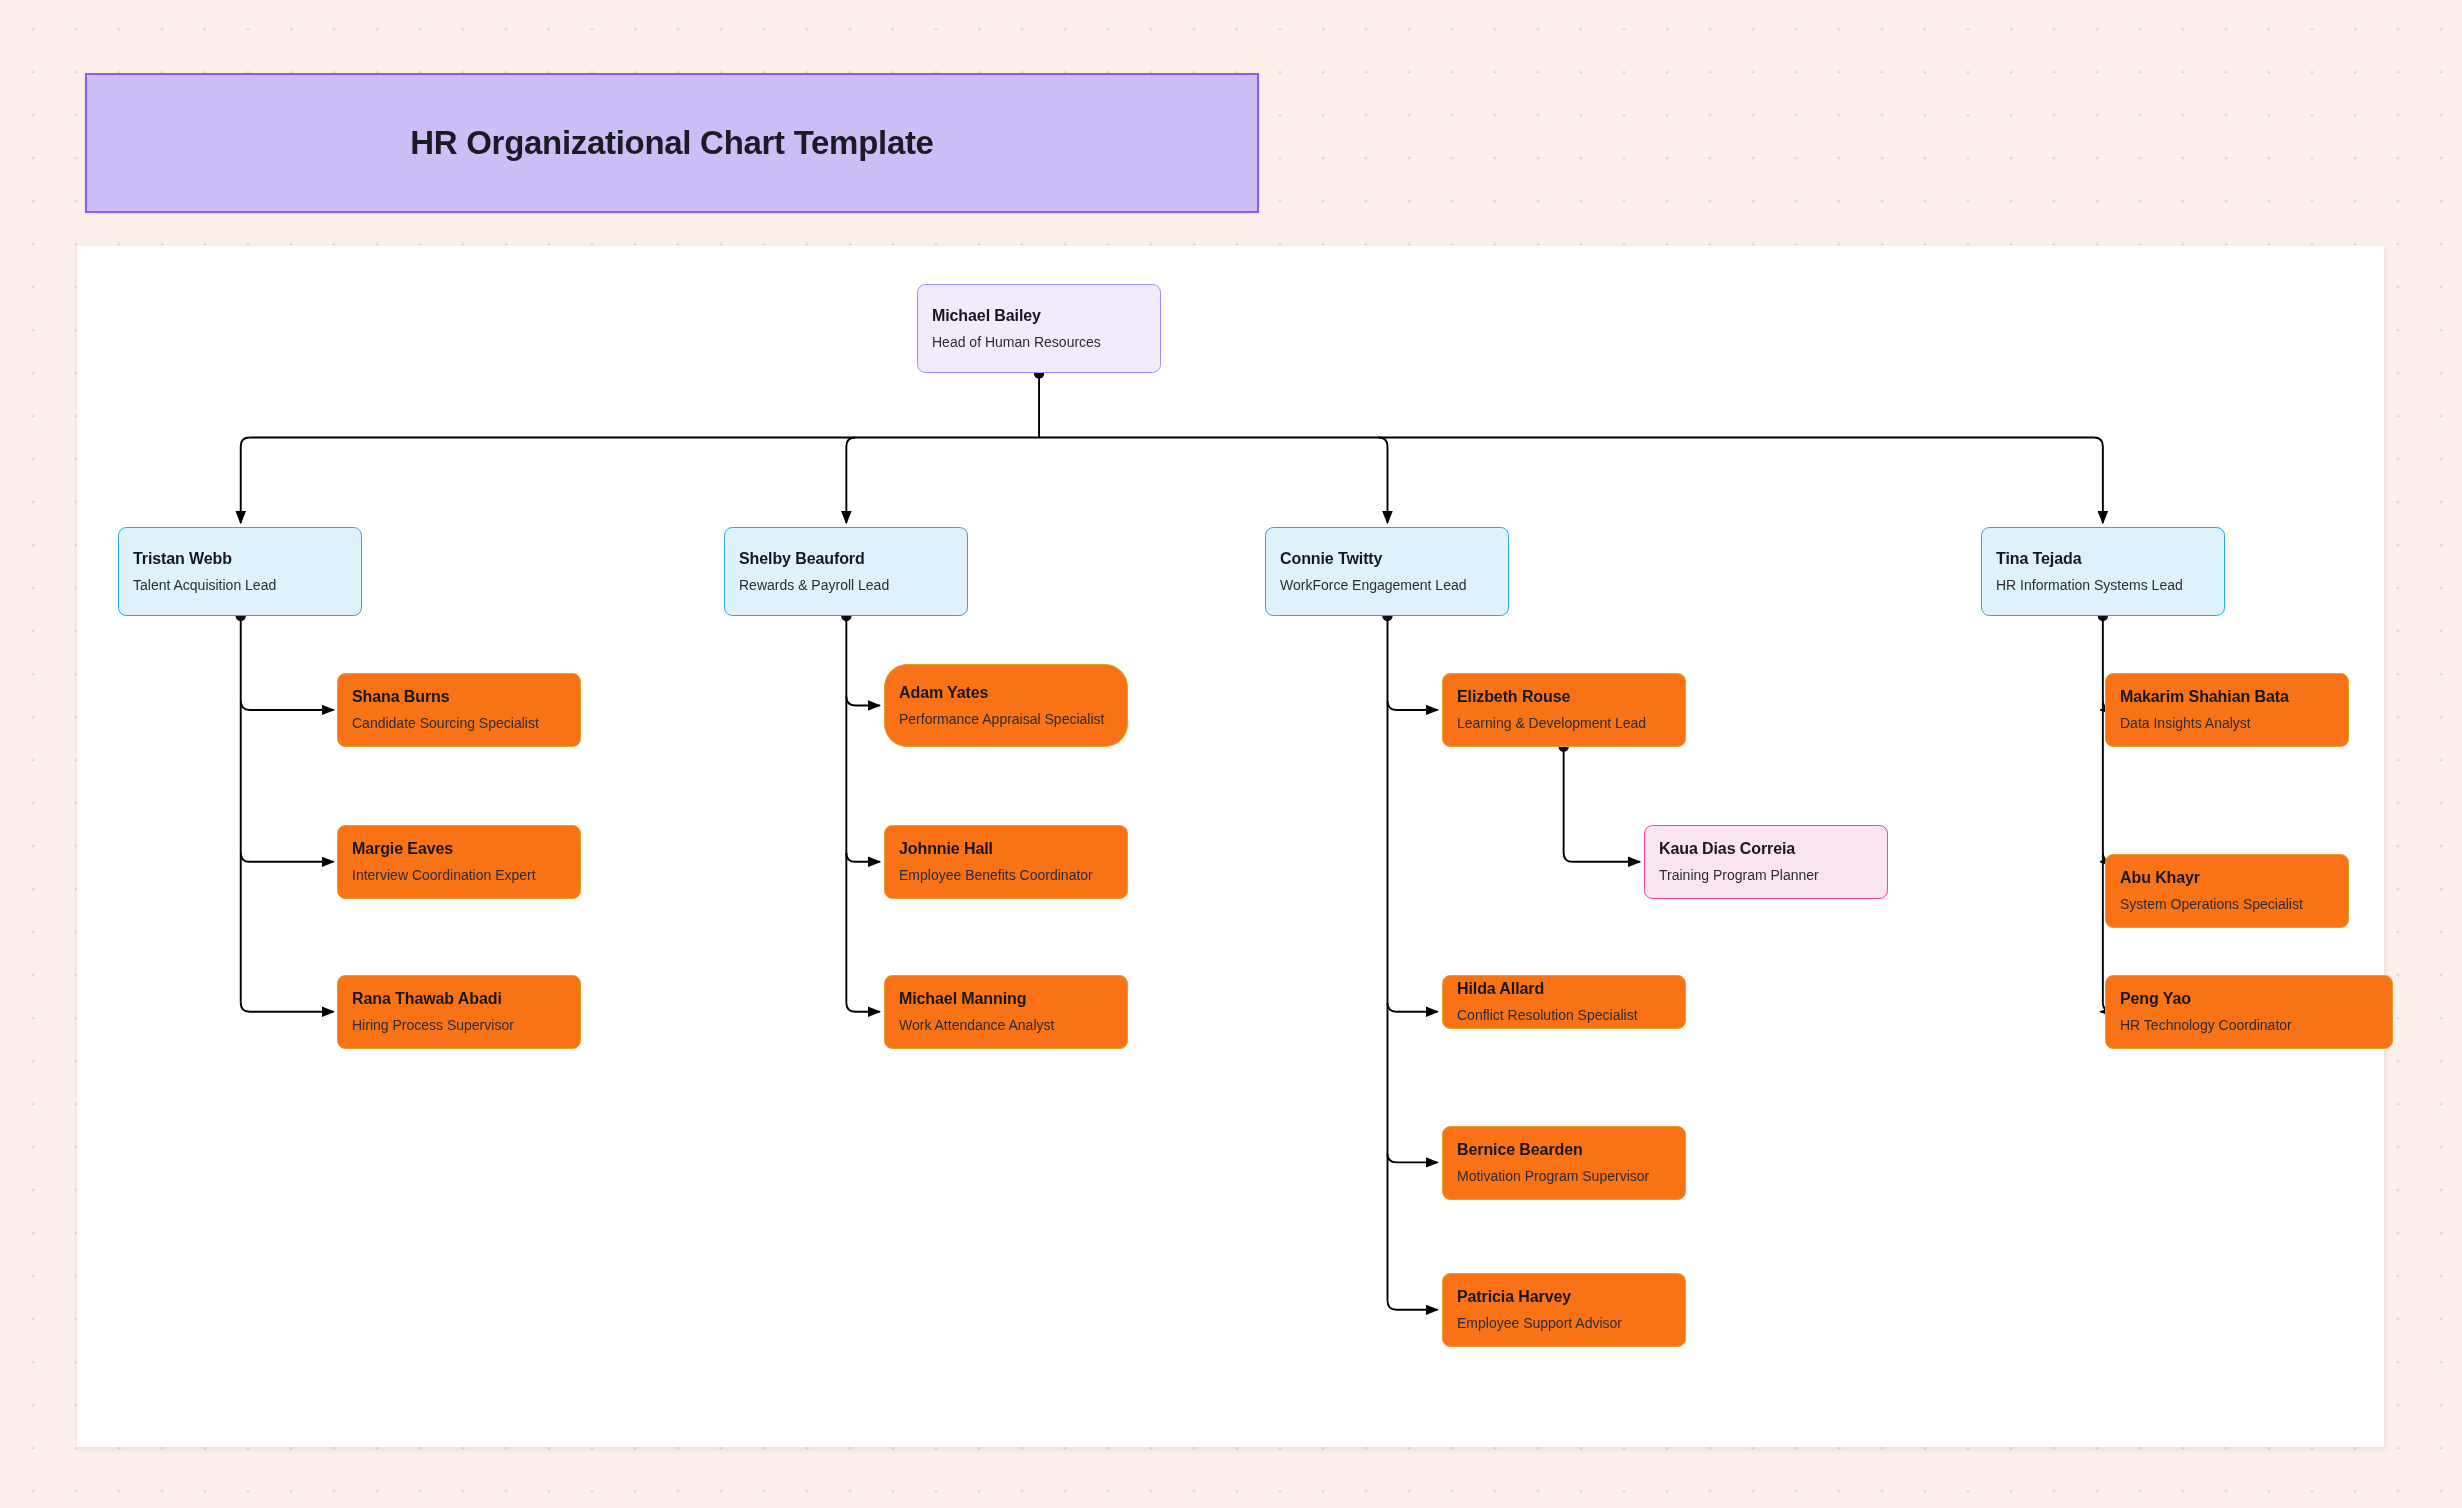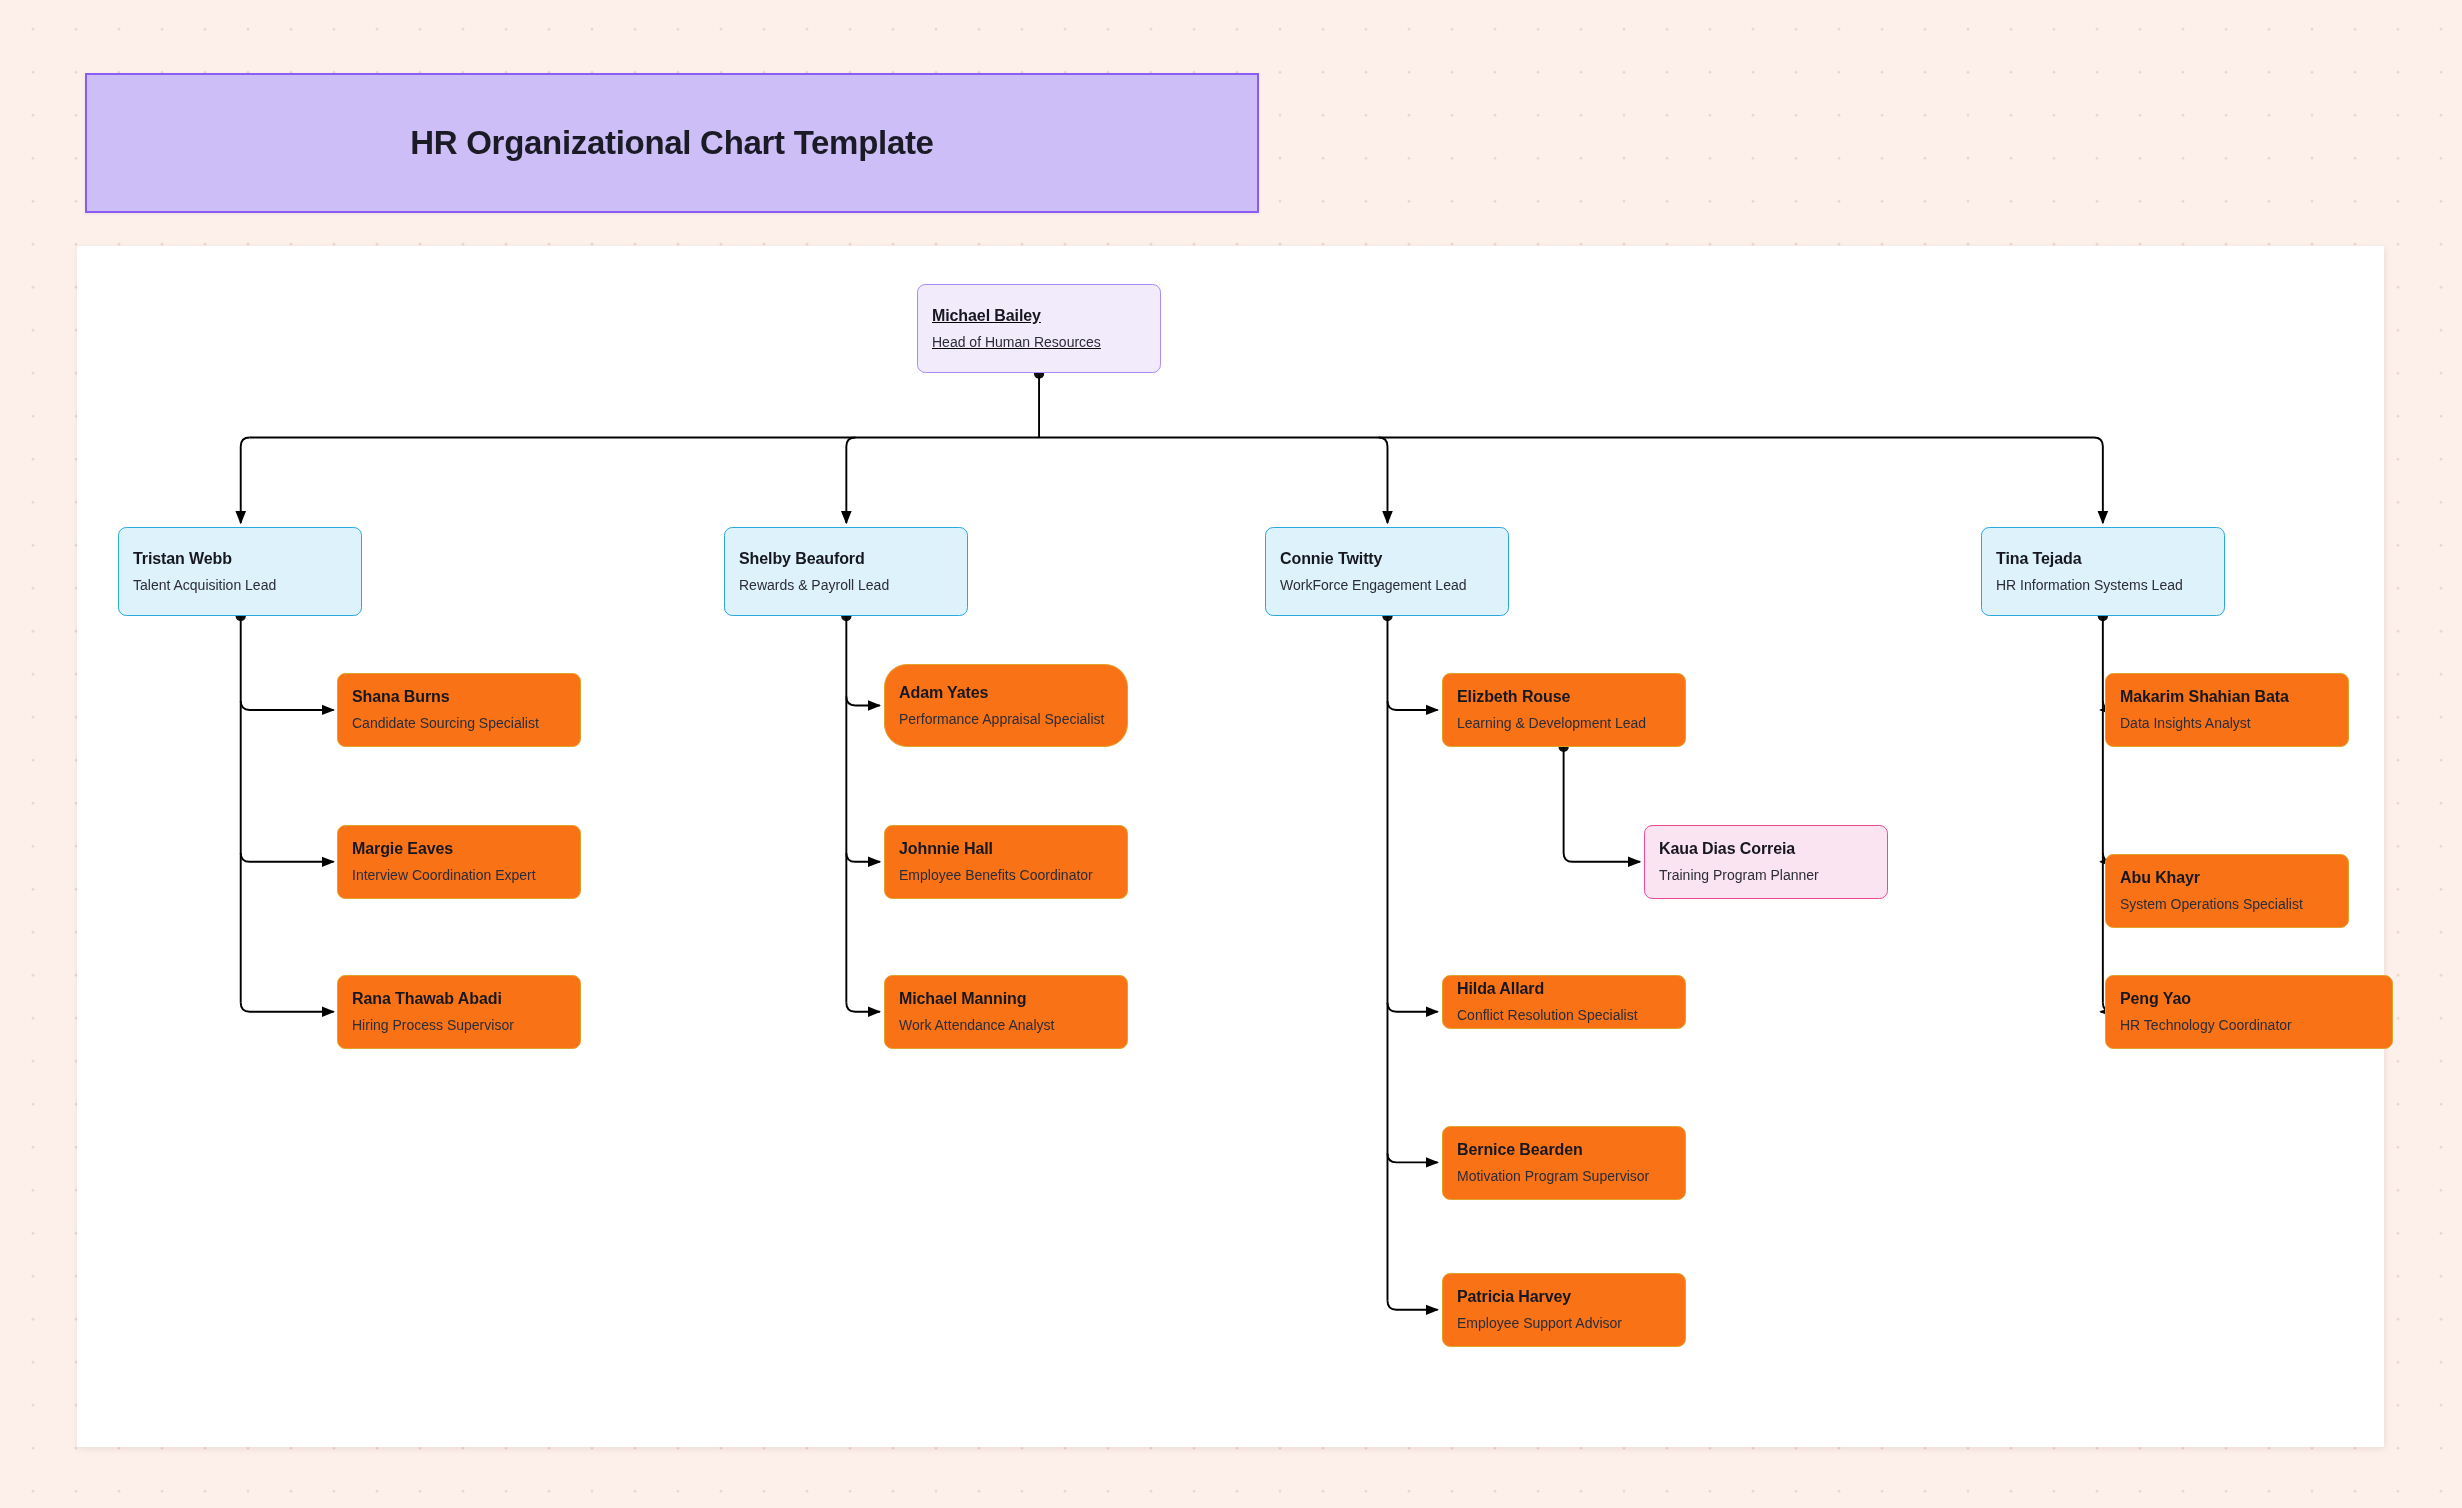--- a/index.html
+++ b/index.html
@@ -63,21 +63,21 @@
     line-height: 1.25;
     letter-spacing: -0.1px;
   }
   .node .rl {
     font-size: 14px;
     color: #2c2c36;
     line-height: 1.30;
     margin-top: 7px;
   }
 
-  .n-root   { background:#f1ebfc; border-color:#a78bfa;text-decoration:underline; }
+  .n-root   { background:#f1ebfc; border-color:#a78bfa; }
   .n-lead   { background:#ddf2fb; border-color:#2aa7dd; }
   .n-staff  { background:#f97316; border-color:#e0a32a; }
   .n-pink   { background:#fbe4f1; border-color:#ec4899; }
 </style>
 </head>
 <body>
 
 <div id="title-banner">
   <span class="title-text">HR Organizational Chart Template</span>
 </div>

